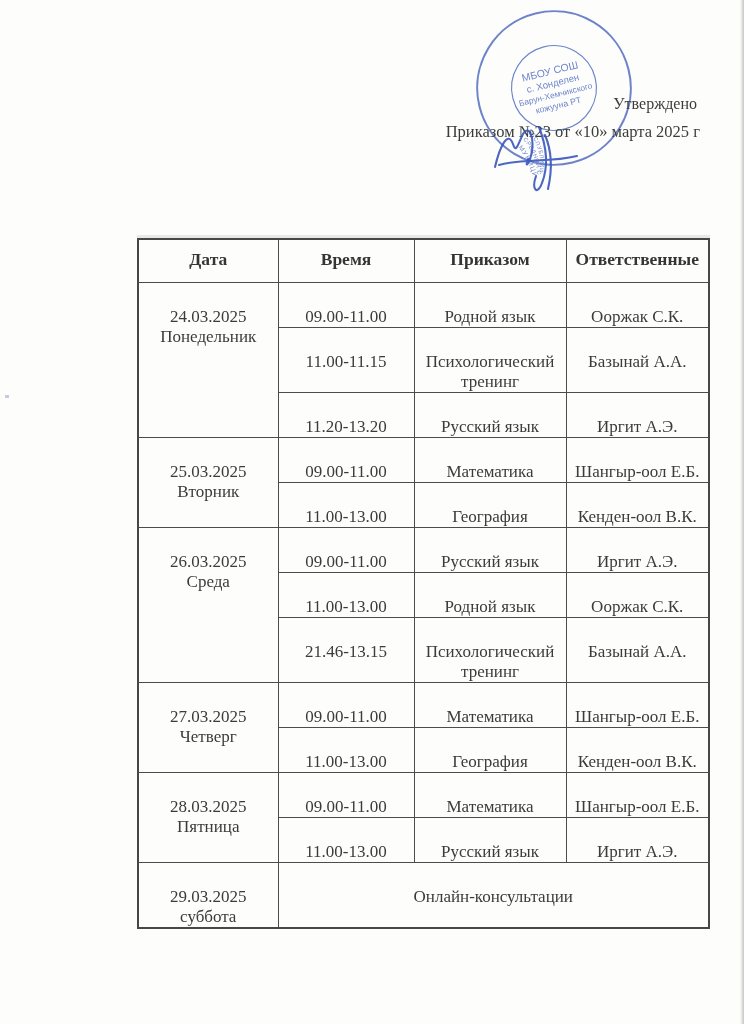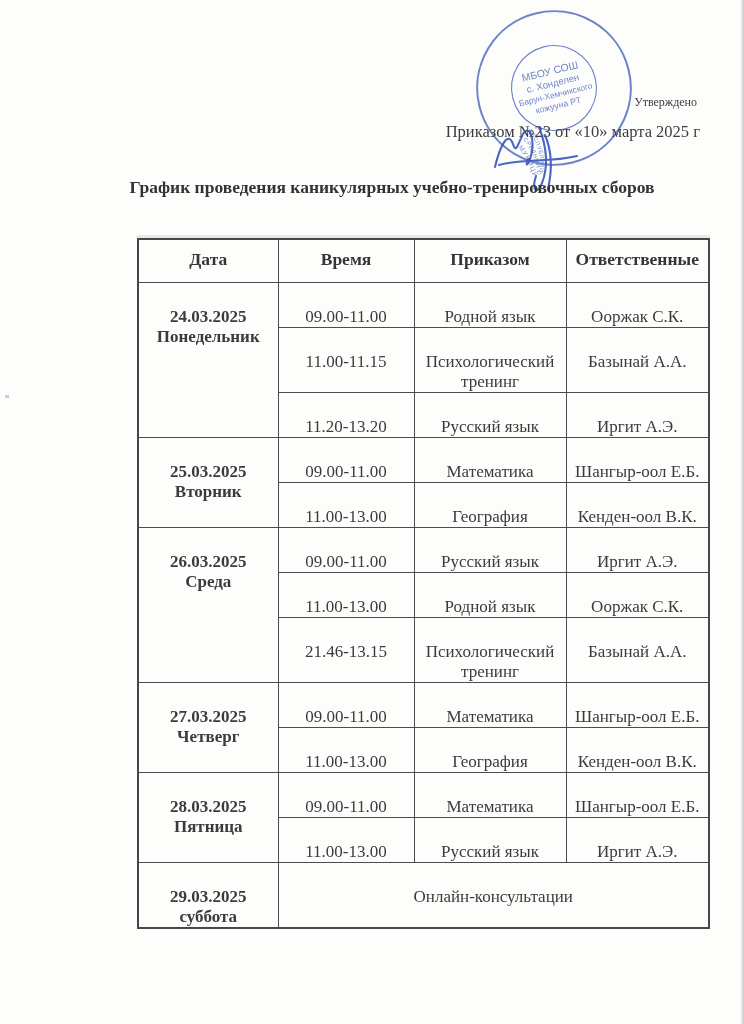--- a/index.html
+++ b/index.html
@@ -7,21 +7,21 @@
     position:relative;width:744px;height:1024px;margin:0 auto;
     background:#fdfdfc;overflow:hidden;
     font-family:"Liberation Serif", serif;color:#3c3c3c;
   }
   
   .edge-right{position:absolute;top:0;right:0;bottom:0;width:4px;
     background:linear-gradient(to left,#c7c7c7,rgba(200,200,200,0));}
   .speck{position:absolute;left:5px;top:395px;width:4px;height:3px;background:#9aa2bf;opacity:.55;}
 
   
-  .utv{position:absolute;top:95px;right:47px;font-size:12px;}
+  .utv{position:absolute;top:95px;right:47px;font-size:16px;}
   .prikaz{position:absolute;top:122px;right:44px;font-size:16.5px;}
   .director{position:absolute;top:146px;right:36px;font-size:16.5px;white-space:nowrap;}
   .sig-line{display:inline-block;width:116px;height:13px;border-bottom:1.4px solid #454545;margin:0 1px;}
 
   
   .stamp{position:absolute;left:474px;top:8px;width:160px;height:160px;
     transform:rotate(-14deg);opacity:.88;}
   .stamp text{font-family:"Liberation Sans", sans-serif;}
 
   
@@ -41,21 +41,21 @@
     box-shadow:0 -3px 0 rgba(120,120,120,.15);
   }
   .sched th,.sched td{
     border:1.5px solid #4c4c4c;
     text-align:center;vertical-align:top;
     padding:24px 2px 0 2px;line-height:1.18;
     overflow:hidden;
   }
   .sched{border:2.5px solid #474747;}
   .sched th{font-size:17.5px;font-weight:bold;padding-top:9px;color:#353535;}
-  .sched td.date{font-weight:bold;}
+  .sched td.date{font-weight:normal;}
 </style>
 </head>
 <body>
 
 <div class="page">
 
   <svg class="stamp" viewBox="0 0 200 200">
     <defs>
       <path id="ring1" d="M 38.5,161.5 A 87,87 0 1 1 38.4,161.3"></path>
       <path id="ring2" d="M 47,153 A 75,75 0 1 1 46.9,152.8"></path>
@@ -87,21 +87,20 @@
 
   <svg class="signature" viewBox="0 0 150 88">
     <g fill="none" stroke="#3a56bd" stroke-width="2.1" stroke-linecap="round" opacity="0.9">
       <path d="M 8,52 C 13,31 21,15 26,29 C 29,39 31,29 36,19 C 42,9 47,22 45,36 C 43,48 37,55 41,44"></path>
       <path d="M 52,12 C 59,30 62,50 55,68 C 51,80 44,76 49,61"></path>
       <path d="M 12,50 C 36,43 62,48 90,41"></path>
       <path d="M 58,20 C 64,34 66,52 61,74"></path>
     </g>
   </svg>
 
-  <div class="title1">График проведения каникулярных учебно-тренировочных сборов</div>
 
   <table class="sched">
     <colgroup>
         <col style="width:140px">
         <col style="width:136px">
         <col style="width:152px">
         <col style="width:143px">
       </colgroup>
     <thead>
       <tr style="height:43px">

